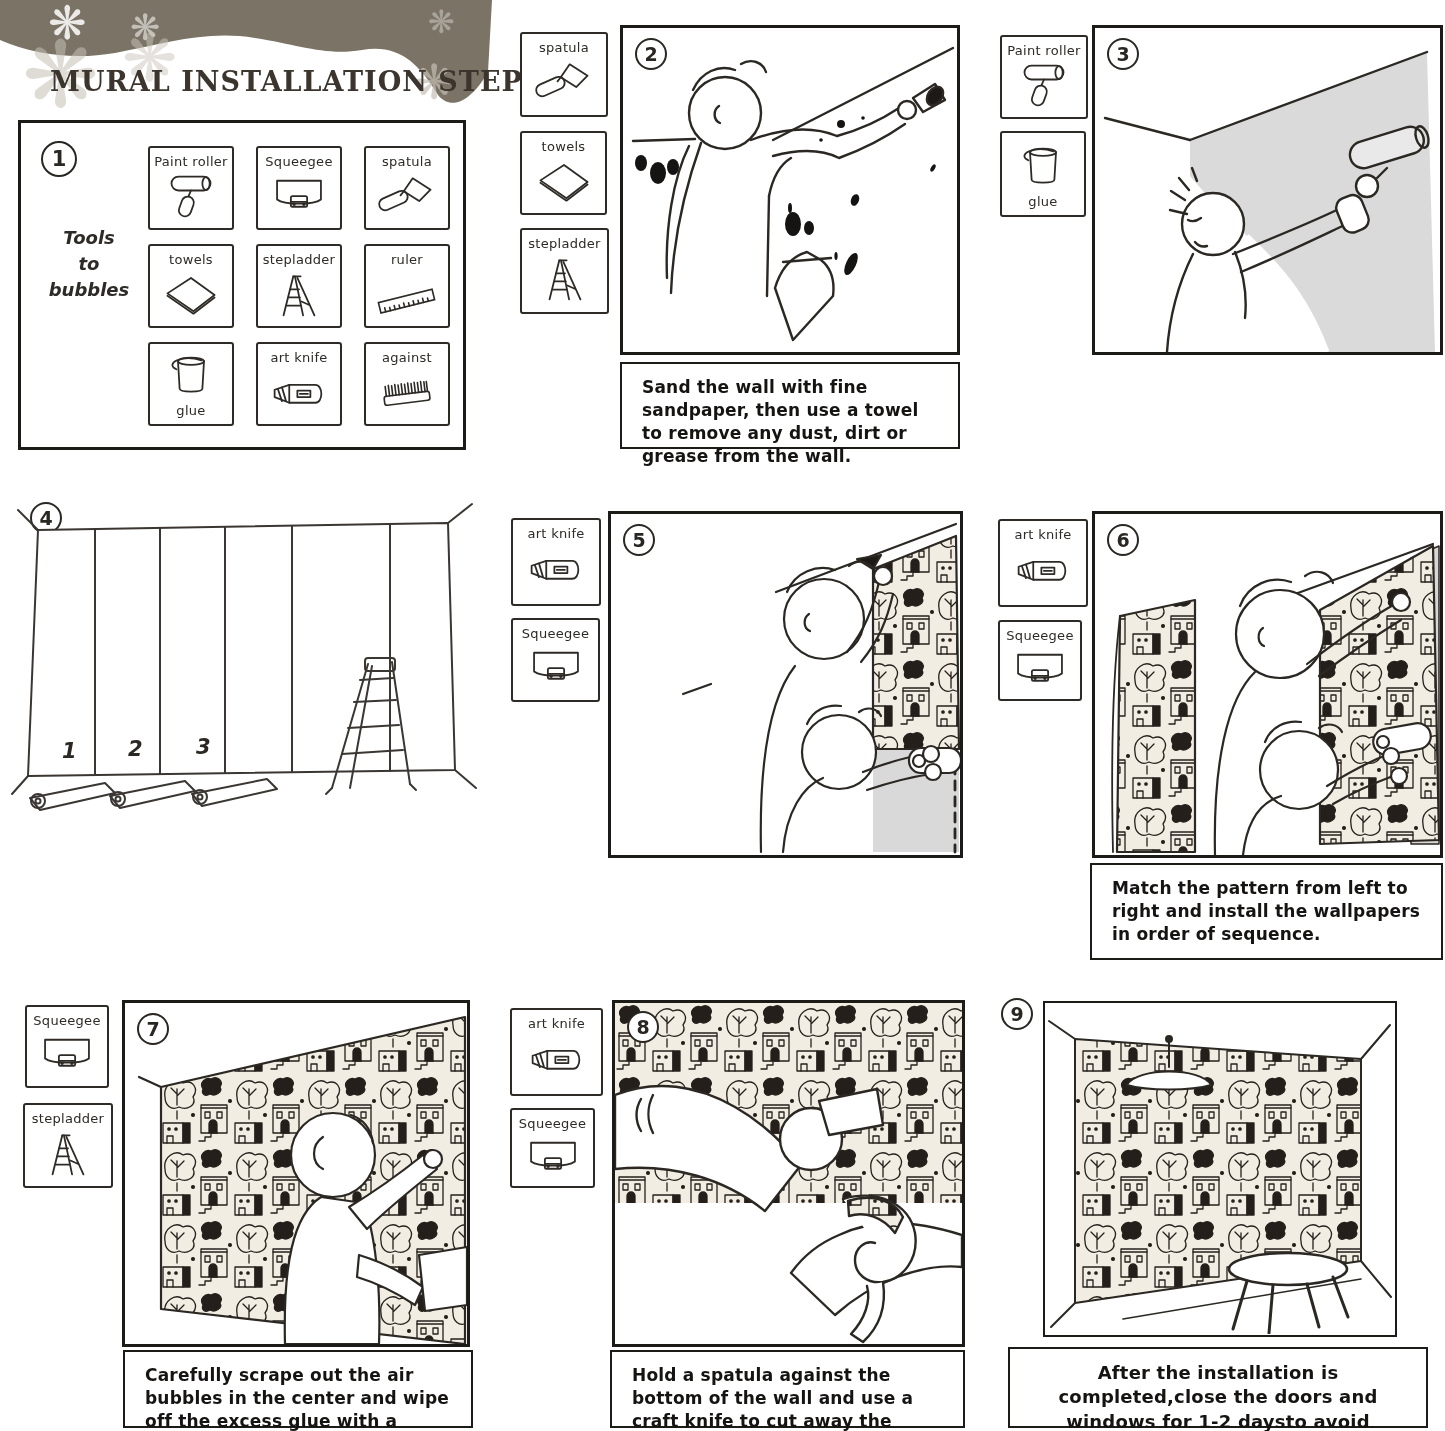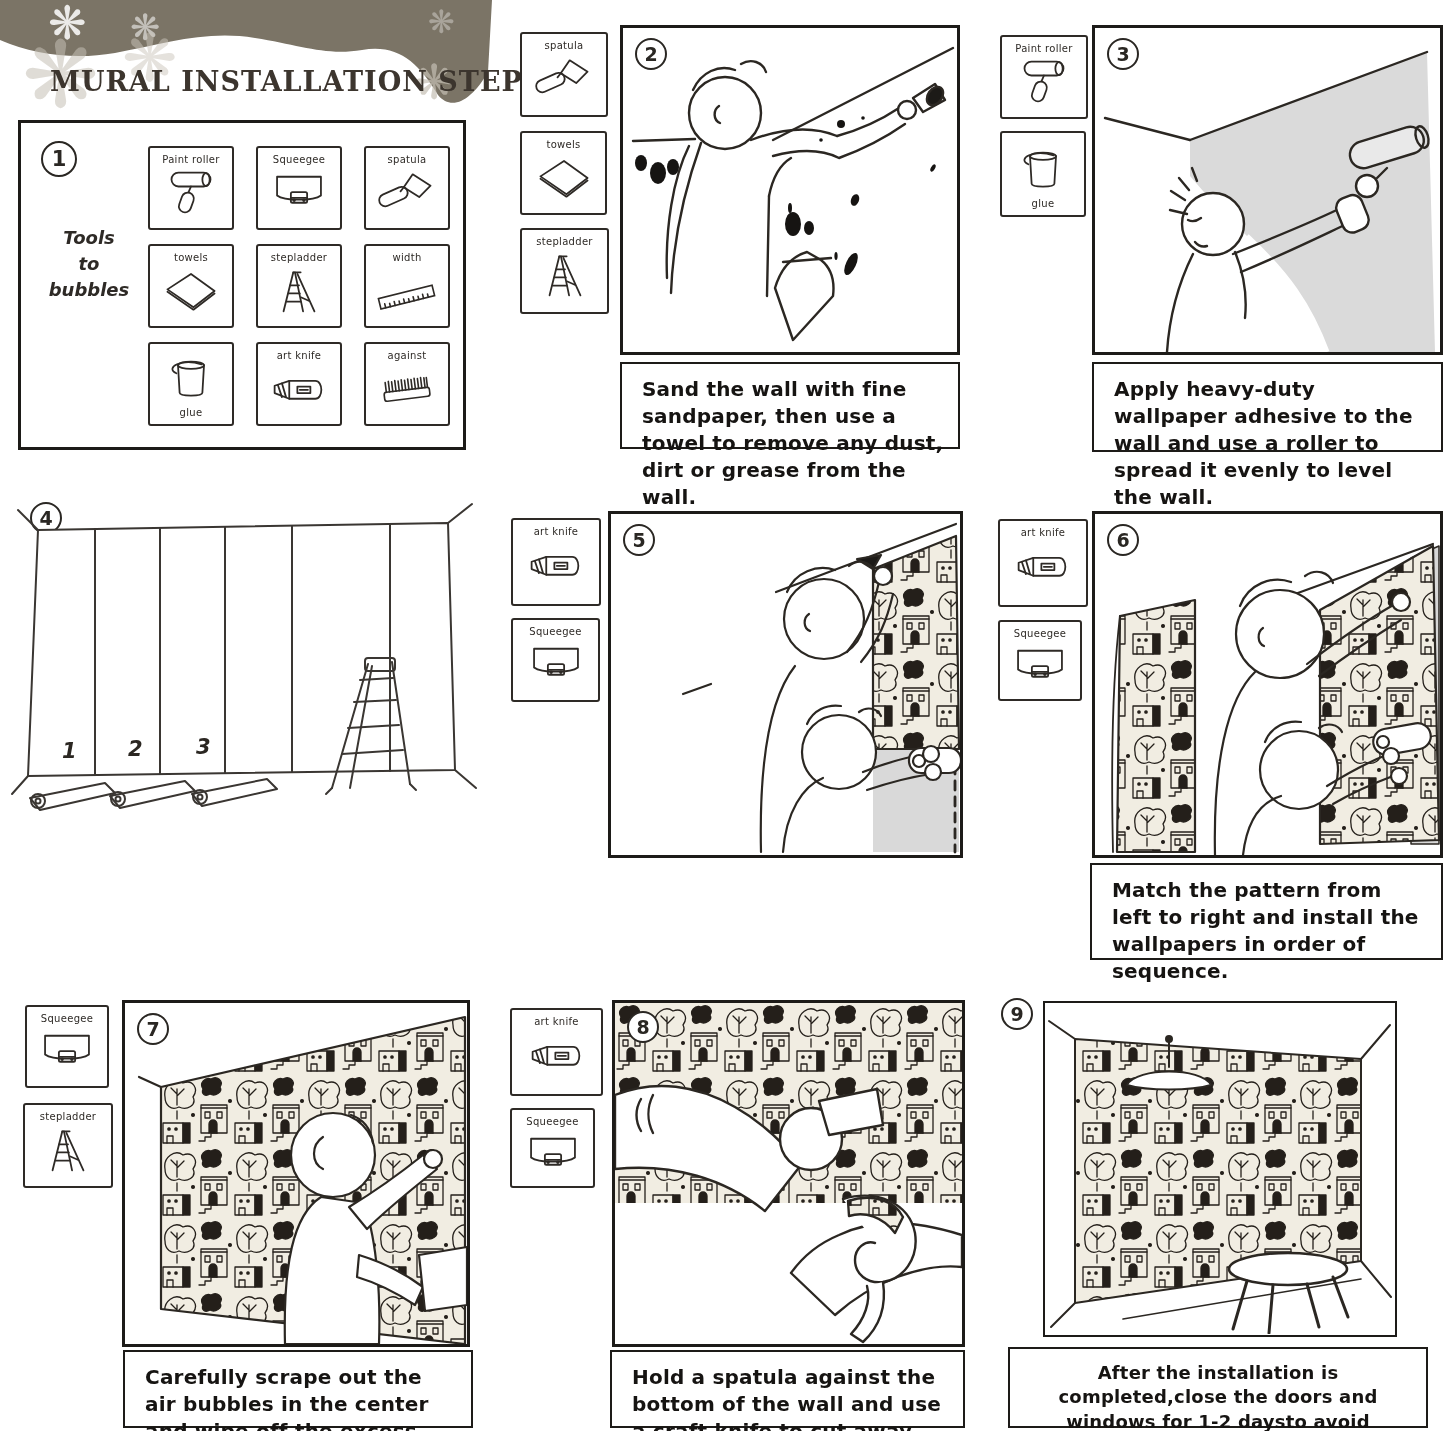--- a/index.html
+++ b/index.html
@@ -9,29 +9,29 @@
   
   #banner{left:0;top:0;width:505px;height:120px;}
   #banner svg{position:absolute;left:0;top:0;}
   .flower{position:absolute;line-height:1;pointer-events:none;}
   #page-title{position:absolute;left:50px;top:48px;width:400px;text-align:center;
       font-family:"DejaVu Serif","Liberation Serif",serif;font-weight:bold;
       font-size:27px;letter-spacing:1px;color:#3c352e;white-space:nowrap;}
   
   .main-box{border:3px solid #1d1b18;background:#fff;box-sizing:border-box;}
   .caption-box{border:2.5px solid #1d1b18;background:#fff;box-sizing:border-box;
-      font-size:20px;font-weight:bold;line-height:1.35;padding:12px 14px 10px 20px;
+      font-size:17px;font-weight:bold;line-height:1.35;padding:12px 14px 10px 20px;
       letter-spacing:.2px;color:#161412;}
   .circle-num{width:32px;height:32px;border:2.2px solid #2a2723;border-radius:50%;
       display:flex;align-items:center;justify-content:center;font-size:19px;font-weight:bold;
       color:#2a2723;background:#fff;box-sizing:border-box;}
   .tool-card{border:2.2px solid #2e2a26;border-radius:3px;background:#fff;box-sizing:border-box;
       display:flex;flex-direction:column;align-items:center;justify-content:flex-start;
       padding-top:6px;}
-  .tool-card .lbl{font-size:10px;color:#2e2a26;letter-spacing:.3px;white-space:nowrap;}
+  .tool-card .lbl{font-size:13px;color:#2e2a26;letter-spacing:.3px;white-space:nowrap;}
   .tool-card svg{width:72px;height:52px;margin-top:2px;}
   .tool-card.lbl-bottom{flex-direction:column-reverse;padding-bottom:6px;padding-top:2px;}
   .tool-card.lbl-bottom .lbl{margin-top:2px;}
   
   #step1-box{left:18px;top:120px;width:448px;height:330px;border:3px solid #1d1b18;background:#fff;box-sizing:border-box;}
   #step1-heading{position:absolute;left:12px;top:102px;width:112px;text-align:center;
       font-size:18px;font-weight:bold;font-style:italic;line-height:1.45;color:#2e2a26;}
   .s1-card{position:absolute;width:86px;height:84px;}
   .illu{display:block;}
   svg text{font-family:"DejaVu Sans","Liberation Sans",sans-serif;}
@@ -181,21 +181,21 @@
           <use href="#ic-towel"></use>
         </svg>
     </div>
     <div class="tool-card s1-card" style="left:235px;top:121px;">
       <span class="lbl">stepladder</span>
       <svg>
           <use href="#ic-stepladder"></use>
         </svg>
     </div>
     <div class="tool-card s1-card" style="left:343px;top:121px;">
-      <span class="lbl">width</span>
+      <span class="lbl">ruler</span>
       <svg>
           <use href="#ic-ruler"></use>
         </svg>
     </div>
     <div class="tool-card s1-card lbl-bottom" style="left:127px;top:219px;">
       <span class="lbl">glue</span>
       <svg>
           <use href="#ic-glue"></use>
         </svg>
     </div>
@@ -302,21 +302,20 @@
         <path d="M138,226 C188,206 222,192 250,178"></path>
         <path d="M146,244 C194,224 226,208 256,194"></path>
         <rect x="244" y="168" width="27" height="36" rx="10" transform="rotate(-22 257 186)" fill="#fff"></rect>
         <circle cx="272" cy="158" r="11" fill="#fff"></circle>
         <path d="M282,150 L292,140"></path>
         <rect x="254" y="106" width="76" height="27" rx="13.5" transform="rotate(-17 292 120)" fill="#e9e9e9"></rect>
         <ellipse cx="327" cy="109" rx="6" ry="11" transform="rotate(-17 327 109)"></ellipse>
       </g>
     </svg>
   </div>
-  <div class="caption-box abs" style="left:1092px;top:362px;width:351px;height:90px;">Apply heavy-duty wallpaper adhesive to the wall and use a roller to spread it evenly to level the wall.</div>
 
   <div class="circle-num abs" style="left:30px;top:502px;">4</div>
   <svg class="abs illu" style="left:10px;top:496px;" width="470" height="334" viewBox="0 0 470 334">
     <g fill="none" stroke="#3a3632" stroke-width="2" stroke-linecap="round" stroke-linejoin="round">
       <path d="M28,34 L8,14"></path>
       <path d="M438,27 L462,8"></path>
       <path d="M18,280 L2,298"></path>
       <path d="M445,274 L466,292"></path>
       <path d="M28,34 L438,27 L445,274 L18,280 Z" fill="#fff"></path>
       <path d="M85,33 L85,279"></path>

